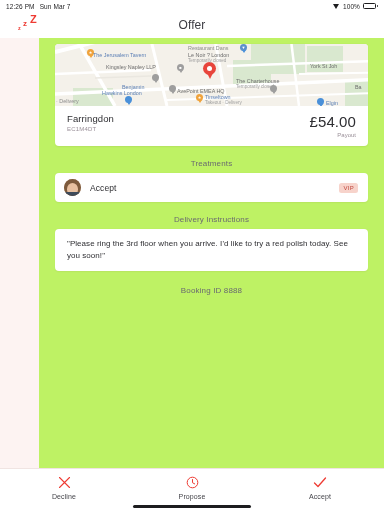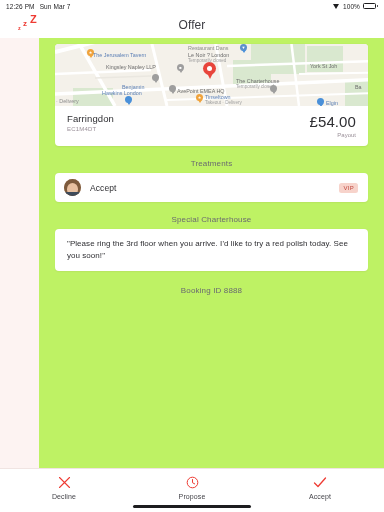--- a/index.html
+++ b/index.html
@@ -304,21 +304,21 @@
         <div class="avatar">
           <div class="hair"></div>
             <div class="face"></div>
             <div class="shirt"></div>
         </div>
         <span class="panel-text">Accept</span>
       </div>
       <span class="vip">VIP</span>
     </div>
 
-    <div class="sec-title">Special Charterhouse</div>
+    <div class="sec-title">Delivery Instructions</div>
     <div class="panel notes-panel">
       <span class="notes-text">"Please ring the 3rd floor when you arrive. I'd like to try a red polish today. See you soon!"</span>
     </div>
 
     <div class="booking-id">Booking ID 8888</div>
   </div>
 
   <div class="tabbar">
     <div class="tab">
       <span class="glyph">

